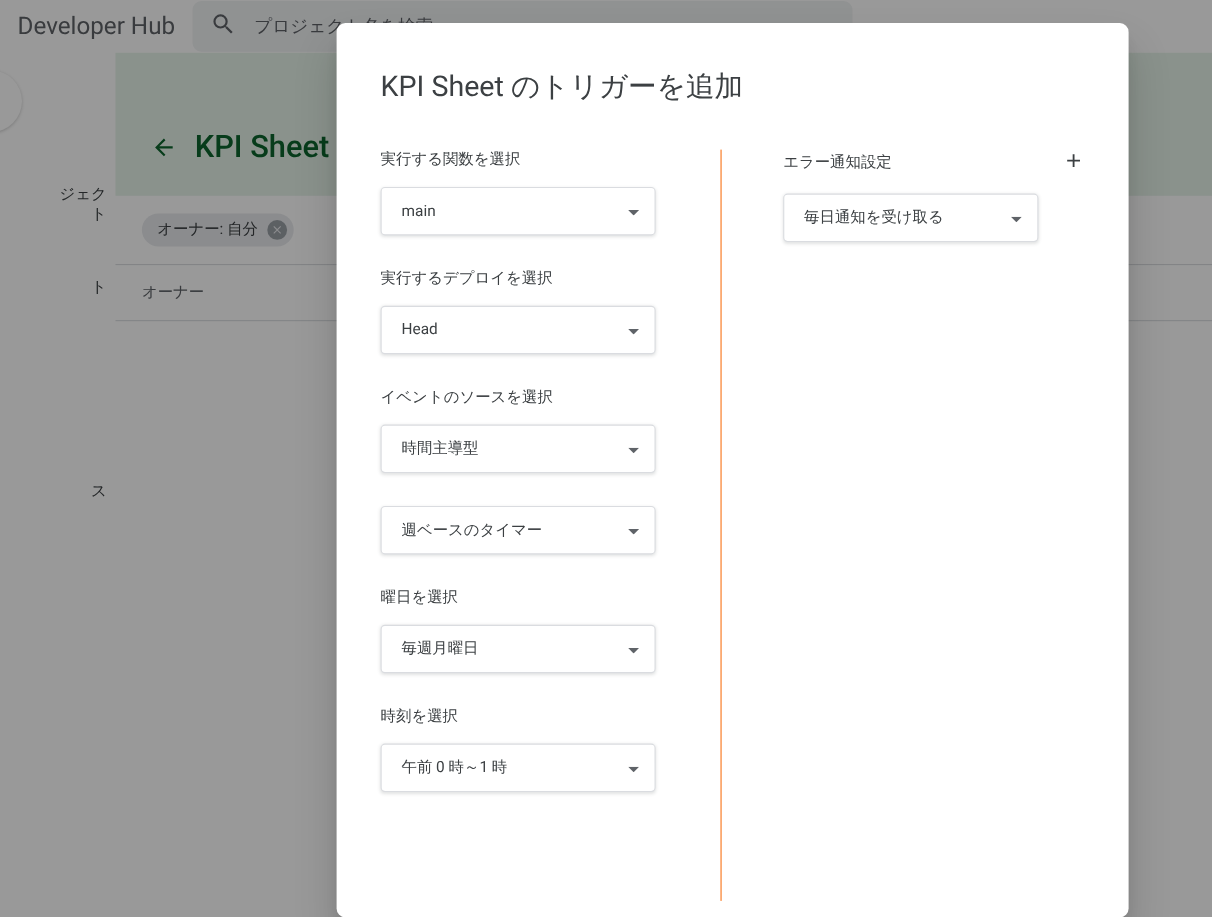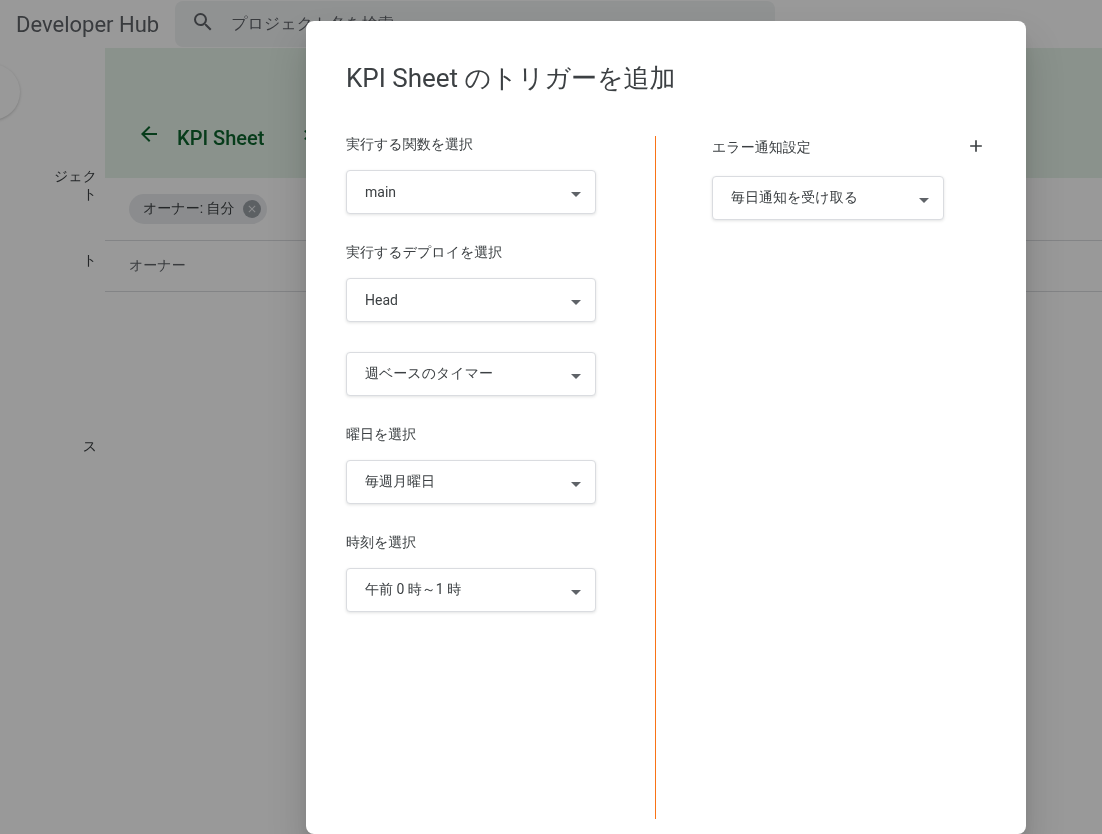--- a/index.html
+++ b/index.html
@@ -101,21 +101,21 @@
       display: flex;
       align-items: flex-end;
       padding-bottom: 28px;
     }
     .back-arrow svg {
       width: 24px;
       height: 24px;
       fill: #0d652d;
     }
     .project-title {
-      font-size: 20px;
+      font-size: 28px;
       color: #0d652d;
       font-weight: 500;
       margin-left: 16px;
       display: flex;
       align-items: center;
       gap: 33px;
     }
     .chevron-right svg {
       width: 20px;
       height: 20px;
@@ -319,20 +319,29 @@
       <div class="field-group">
         <div class="field-label">実行するデプロイを選択</div>
         <div class="select">
           <span>Head</span>
           <span class="dropdown-arrow"><svg viewBox="0 0 10 5">
                 <path d="M0 0l5 5 5-5z"></path>
               </svg></span>
         </div>
       </div>
 
+      <div class="field-group">
+        <div class="field-label">イベントのソースを選択</div>
+        <div class="select">
+          <span>時間主導型</span>
+          <span class="dropdown-arrow"><svg viewBox="0 0 10 5">
+                <path d="M0 0l5 5 5-5z"></path>
+              </svg></span>
+        </div>
+      </div>
 
       <div class="field-group">
         <div class="select">
           <span>週ベースのタイマー</span>
           <span class="dropdown-arrow"><svg viewBox="0 0 10 5">
                 <path d="M0 0l5 5 5-5z"></path>
               </svg></span>
         </div>
       </div>
 

